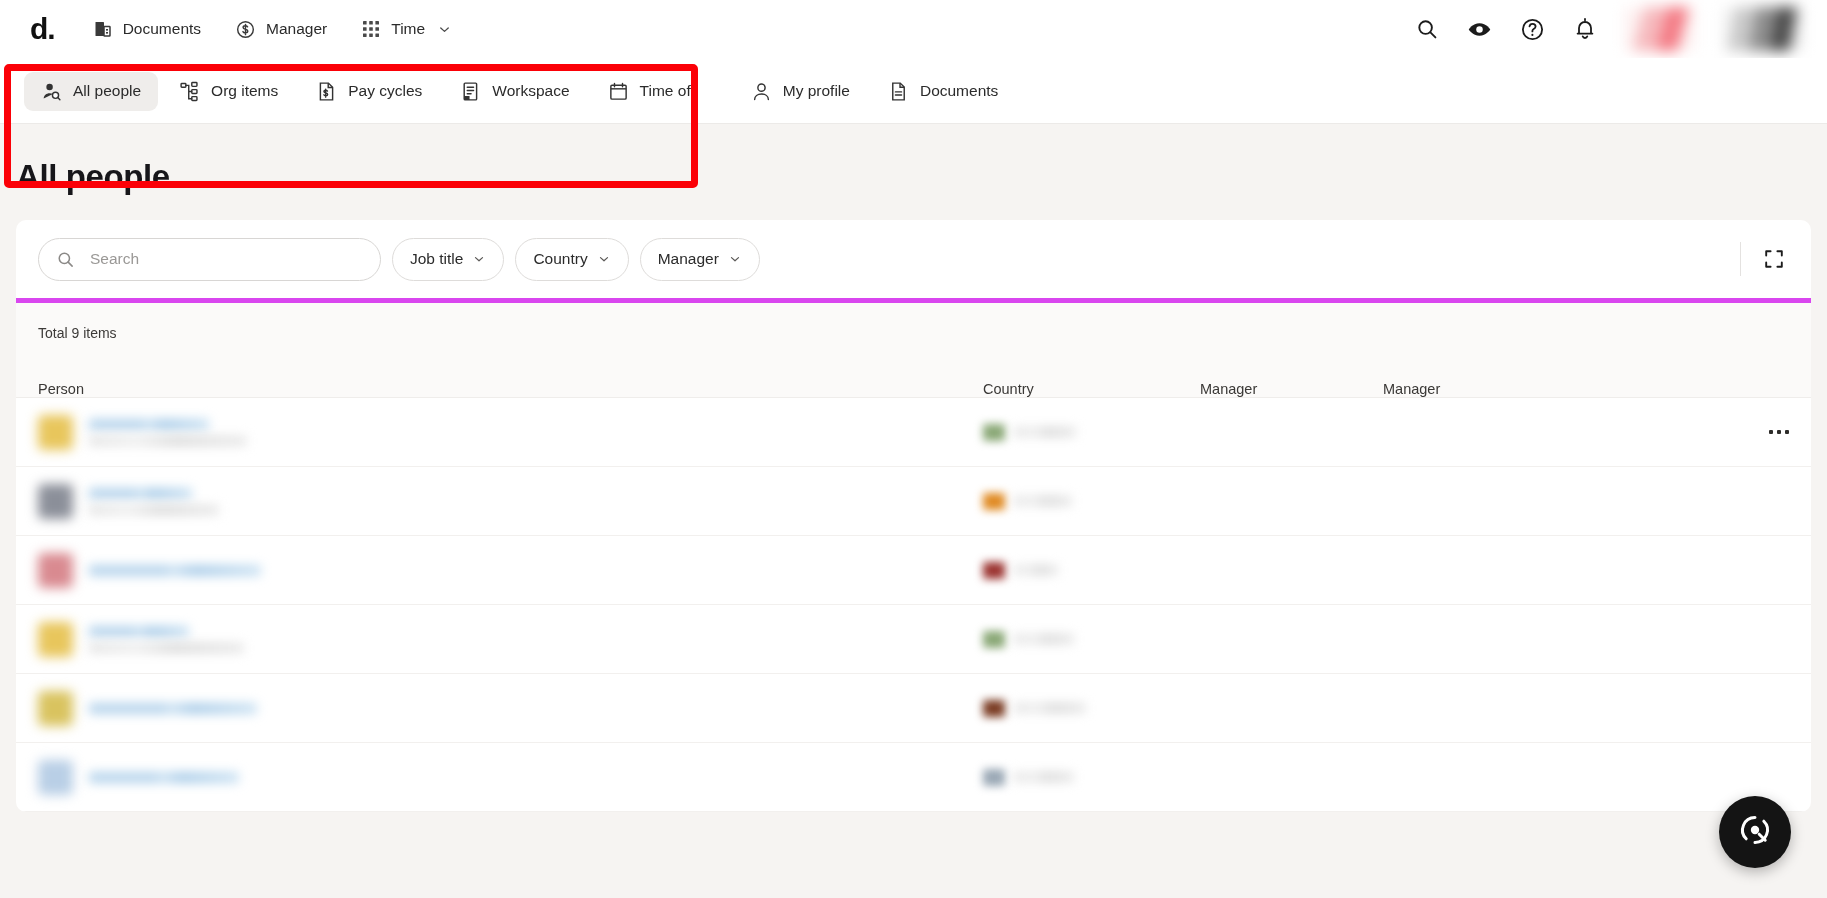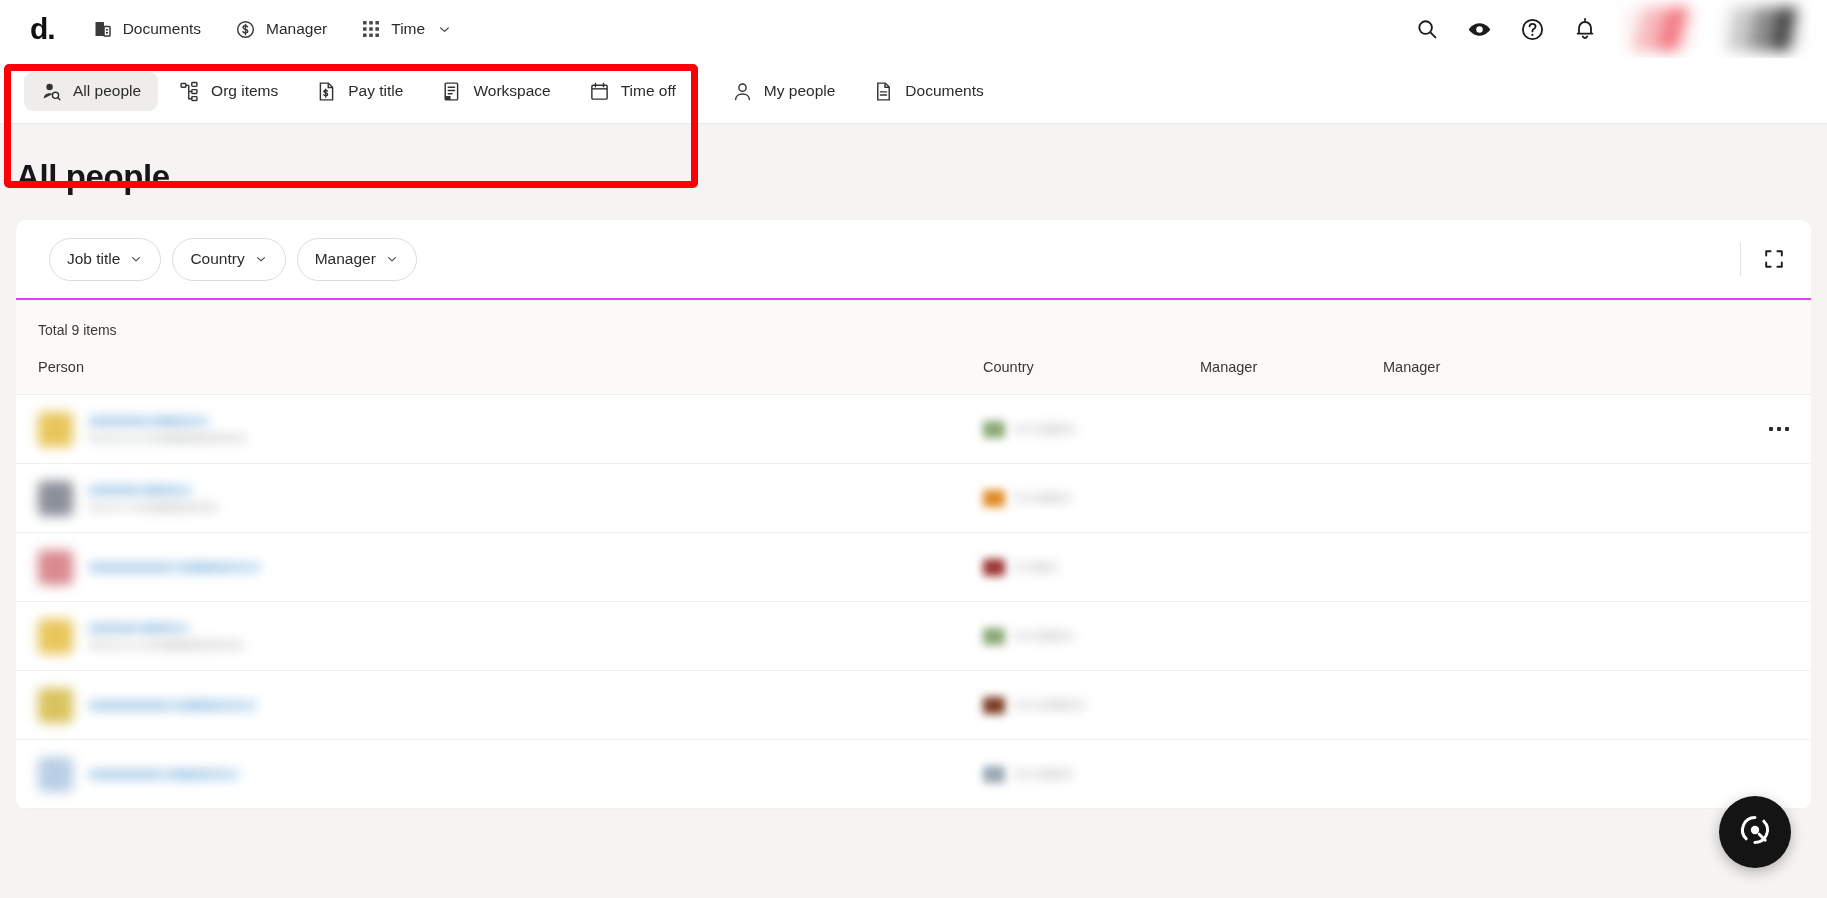--- a/index.html
+++ b/index.html
@@ -176,35 +176,35 @@
     align-items: center;
     gap: 0;
   }
   .vdiv { width: 1px; height: 34px; background: #e4e2e0; margin-right: 22px; }
   .expand-btn { cursor: pointer; display: flex; align-items: center; color: #1c1c1c; padding-right: 4px;}
 
   
   .card-table {
     background: #ffffff;
     border-radius: 0 0 10px 10px;
-    border-top: 2px solid #d946ef;
+    border-top: 5px solid #d946ef;
     overflow: hidden;
   }
   .total-row {
     height: 59px;
     display: flex;
     align-items: center;
     padding: 0 22px;
     font-size: 14px;
     color: #3c3a38;
     background: #fbfaf9;
   }
   .thead {
     display: flex;
-    align-items: flex-start;
+    align-items: flex-end;
     height: 36px;
     padding: 0 22px;
     border-bottom: 1px solid #efedeb;
     background: #fbfaf9;
   }
   .th {
     font-size: 14.5px;
     color: #3a3836;
   }
   .col-person { width: 945px; flex: 0 0 945px; }
@@ -382,21 +382,21 @@
     </div>
 
     <div class="tab">
       <span class="ic">
         <svg width="21" height="21" viewBox="0 0 22 22" fill="none" stroke="currentColor" stroke-width="1.5">
           <path d="M4.6 2.2h8.4l4.4 4.4v13.2H4.6z"></path>
           <path d="M12.8 2.4v4.4h4.4"></path>
           <path d="M12 10.6c-.4-.6-1.1-.9-1.9-.9-1 0-1.8.5-1.8 1.4 0 .9.8 1.2 1.9 1.4 1.1.2 2 .6 2 1.6 0 .9-.9 1.5-2 1.5-.9 0-1.7-.4-2-1.1M10.1 8.5v8.4" stroke-linecap="round"></path>
         </svg>
       </span>
-      <span>Pay title</span>
+      <span>Pay cycles</span>
     </div>
 
     <div class="tab">
       <span class="ic">
         <svg width="21" height="21" viewBox="0 0 22 22" fill="none" stroke="currentColor" stroke-width="1.5">
           <rect x="4.4" y="2.2" width="13" height="17.6" rx="1"></rect>
           <path d="M7.6 6.6h6.6M7.6 10h6.6M7.6 13.4h4" stroke-linecap="round"></path>
           <path d="M4.4 15.6h5.6v4.2H5.4a1 1 0 01-1-1z" fill="currentColor" stroke="none"></path>
         </svg>
       </span>
@@ -416,21 +416,21 @@
 
     <div class="tabgap"></div>
 
     <div class="tab">
       <span class="ic">
         <svg width="21" height="21" viewBox="0 0 22 22" fill="none" stroke="currentColor" stroke-width="1.5">
           <circle cx="11" cy="7" r="3.8"></circle>
           <path d="M3.8 19.4c0-3.6 3.2-5.8 7.2-5.8s7.2 2.2 7.2 5.8" stroke-linecap="round"></path>
         </svg>
       </span>
-      <span>My people</span>
+      <span>My profile</span>
     </div>
 
     <div class="tab">
       <span class="ic">
         <svg width="21" height="21" viewBox="0 0 22 22" fill="none" stroke="currentColor" stroke-width="1.5">
           <path d="M5 2.2h7.8l4.2 4.2v13.4H5z"></path>
           <path d="M12.6 2.4v4.2h4.2"></path>
           <path d="M7.8 11.4h6.4M7.8 14.6h6.4" stroke-linecap="round"></path>
         </svg>
       </span>
@@ -439,20 +439,29 @@
 
   </div>
   <div class="redbox"></div>
 </div>
 
 <div class="page">
 
   <div class="page-title">All people</div>
 
   <div class="card-top">
+    <div class="search-box">
+      <span class="ic">
+        <svg width="19" height="19" viewBox="0 0 20 20" fill="none" stroke="currentColor" stroke-width="1.6">
+          <circle cx="8.8" cy="8.8" r="5.4"></circle>
+            <path d="M12.8 12.8l4.2 4.2" stroke-linecap="round"></path>
+        </svg>
+      </span>
+      <input type="text" placeholder="Search" style="">
+    </div>
 
     <div class="pill">
       <span>Job title</span>
       <span class="chv">
         <svg width="14" height="14" viewBox="0 0 16 16" fill="none" stroke="currentColor" stroke-width="1.4">
             <path d="M4 6.4l4 3.6 4-3.6" stroke-linecap="round" stroke-linejoin="round"></path>
           </svg>
       </span>
     </div>
 

